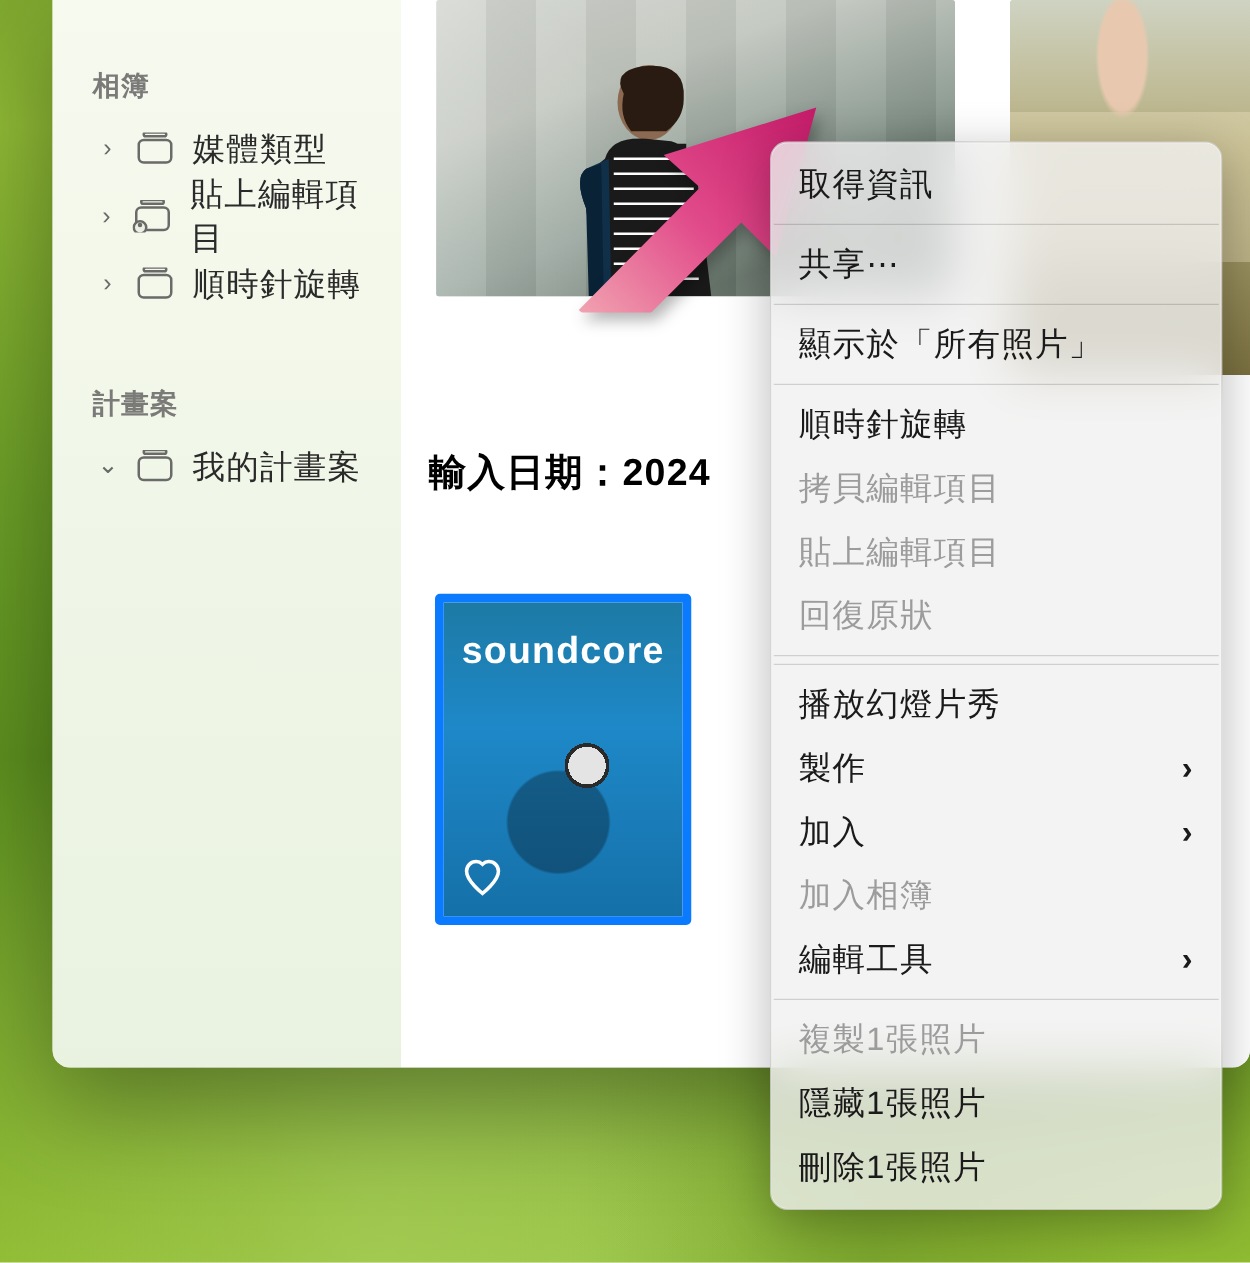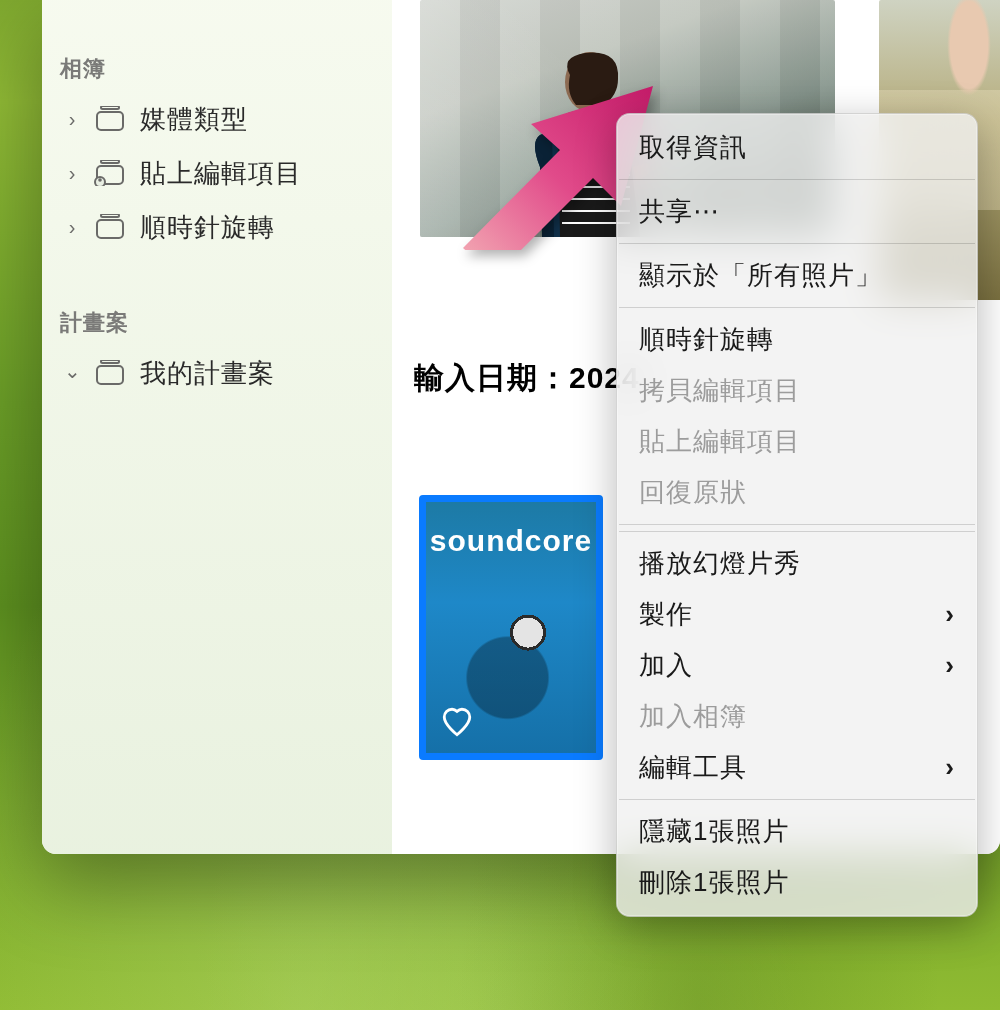--- a/index.html
+++ b/index.html
@@ -27,24 +27,24 @@
     width: 958px;
     height: 854px;
     background: #fff;
     border-radius: 0 0 14px 14px;
     box-shadow: 0 30px 80px rgba(0,0,0,0.35);
     display: flex;
     overflow: hidden;
   }
 
   .sidebar {
-    width: 350px;
+    width: 279px;
     height: 100%;
     background: linear-gradient(180deg, rgba(246,250,238,0.95), rgba(232,241,222,0.95));
-    padding: 0 18px 24px 18px;
+    padding: 0 18px 24px 32px;
     flex-shrink: 0;
   }
   .sidebar-section-header {
     font-size: 22px;
     font-weight: 700;
     color: #7a7a78;
     margin-top: 54px;
     margin-bottom: 8px;
     letter-spacing: 1px;
   }
@@ -118,25 +118,24 @@
     position: absolute;
     left: 22px; top: 358px;
     font-size: 30px;
     font-weight: 700;
     letter-spacing: 1px;
     color: #000;
   }
 
   .photo.p3 {
     left: 27px; top: 475px;
-    width: 184px; height: 265px;
+    width: 205px; height: 265px;
     background: linear-gradient(180deg, #1d7aa5 0%, #1e88c8 40%, #1570a8 100%);
     border: 7px solid #0a7bff;
     border-radius: 4px;
-    margin-top: 20px;
   }
   .photo.p3::before{
     content:""; position:absolute; inset:0;
     background:
       radial-gradient(circle at 60% 52%, #e4e4e4 0 15px, #2a2a2a 15px 18px, transparent 18px),
       radial-gradient(circle at 48% 70%, rgba(0,0,0,0.3) 0 40px, transparent 42px);
   }
   .p3-logo {
     position:absolute; top:22px; left:0; right:0; text-align:center;
     color:#fff; font-weight:700; font-size:30px; letter-spacing:1px;
@@ -341,19 +340,22 @@
       <span class="sub-chevron">›</span>
     </div>
   <div class="menu-item disabled">
       <span>加入相簿</span>
     </div>
   <div class="menu-item">
       <span>編輯工具</span>
       <span class="sub-chevron">›</span>
     </div>
   <div class="menu-sep"></div>
+  <div class="menu-item disabled">
+      <span>複製1張照片</span>
+    </div>
   <div class="menu-item">
       <span>隱藏1張照片</span>
     </div>
   <div class="menu-item">
       <span>刪除1張照片</span>
     </div>
 </div>
 
 </body></html>

